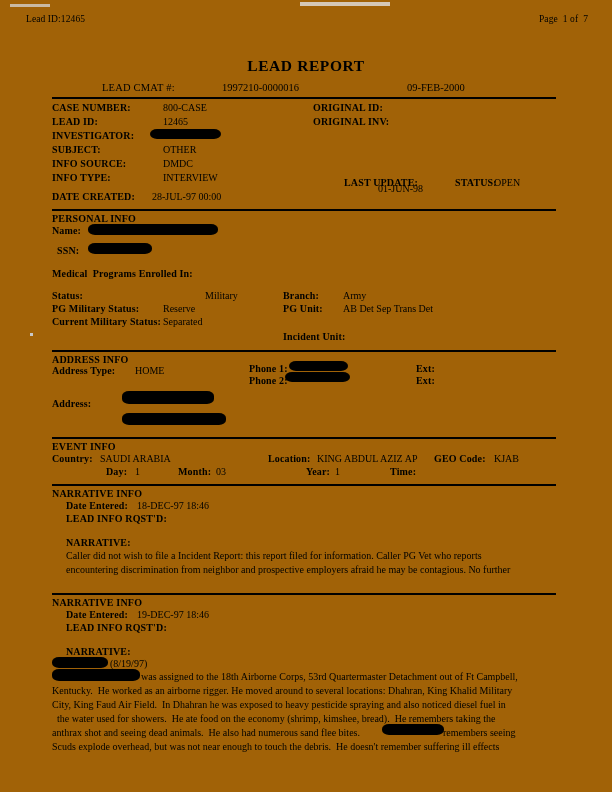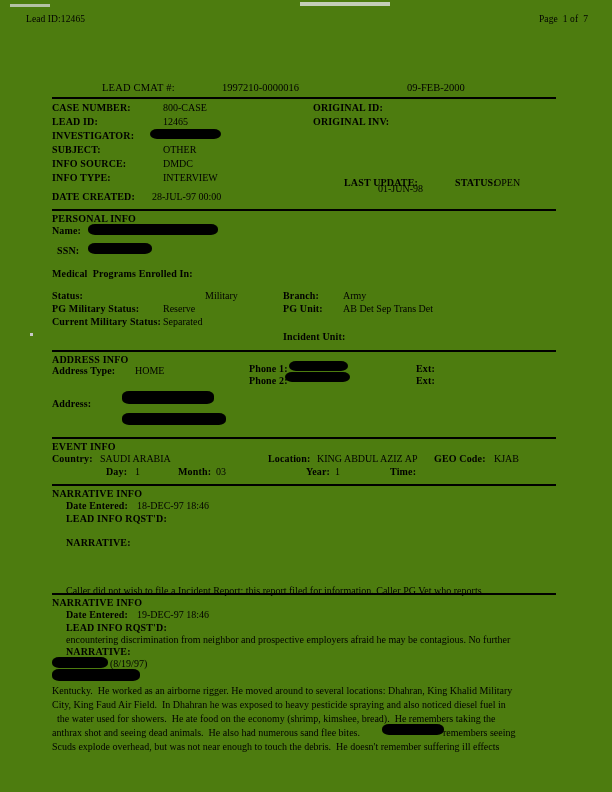--- a/index.html
+++ b/index.html
@@ -8,21 +8,21 @@
     background: #ffffff;
   }
   body {
     font-family: "Liberation Serif", "DejaVu Serif", serif;
     color: #000000;
   }
   #page {
     position: relative;
     width: 612px;
     height: 792px;
-    background: #4d7c0f;
+    background: #a16207;
     overflow: hidden;
     box-sizing: border-box;
   }
   
   .scan-smudge {
     position: absolute;
     left: 10px;
     top: 4px;
     width: 40px;
     height: 3px;
@@ -123,35 +123,35 @@
 
   .narr-body {
     position: absolute;
     font-size: 10px;
     line-height: 14.1px;
     width: 500px;
     text-align: left;
   }
   .narr-line {
     white-space: pre-wrap;
-    margin-top: 35px;
   }
 </style>
 </head>
 <body>
 
 <div id="page">
 
   <div class="scan-smudge"></div>
   <div class="scan-smudge2"></div>
   <div class="scan-dot"></div>
 
   <div class="runhead runhead-left"><span>Lead ID:</span><span>12465</span></div>
   <div class="runhead runhead-right">Page  1 of  7</div>
 
+  <div class="doc-title">LEAD REPORT</div>
 
   <div class="cmat-row">
     <span class="cmat-label">LEAD CMAT #:</span>
     <span class="cmat-value">1997210-0000016</span>
     <span class="cmat-date">09-FEB-2000</span>
   </div>
 
   <div class="rule" style="top:97px;"></div>
 
   <div class="fld b" style="left:52px; top:102px;">CASE NUMBER:</div>
@@ -266,20 +266,21 @@
   <div class="fld b" style="left:66px; top:609px;">Date Entered:</div>
   <div class="fld" style="left:137px; top:609px;">19-DEC-97 18:46</div>
   <div class="fld b" style="left:66px; top:622px;">LEAD INFO RQST'D:</div>
 
   <div class="fld b" style="left:66px; top:646px;">NARRATIVE:</div>
 
   <div class="redact" style="left:52px; top:657px; width:56px; height:11px;"></div>
   <div class="fld" style="left:110px; top:658px;">(8/19/97)</div>
 
   <div class="redact" style="left:52px; top:669px; width:88px; height:12px;"></div>
+  <div class="fld" style="left:141px; top:671px; font-size:10px;">was assigned to the 18th Airborne Corps, 53rd Quartermaster Detachment out of Ft Campbell,</div>
 
   <div class="fld" style="left:52px; top:685px;">Kentucky.  He worked as an airborne rigger. He moved around to several locations: Dhahran, King Khalid Military</div>
   <div class="fld" style="left:52px; top:699px;">City, King Faud Air Field.  In Dhahran he was exposed to heavy pesticide spraying and also noticed diesel fuel in</div>
   <div class="fld" style="left:57px; top:713px;">the water used for showers.  He ate food on the economy (shrimp, kimshee, bread).  He remembers taking the</div>
 
   <div class="fld" style="left:52px; top:727px;">anthrax shot and seeing dead animals.  He also had numerous sand flee bites.</div>
   <div class="redact" style="left:382px; top:724px; width:62px; height:11px;"></div>
   <div class="fld" style="left:443px; top:727px;">remembers seeing</div>
 
   <div class="fld" style="left:52px; top:741px;">Scuds explode overhead, but was not near enough to touch the debris.  He doesn't remember suffering ill effects</div>

